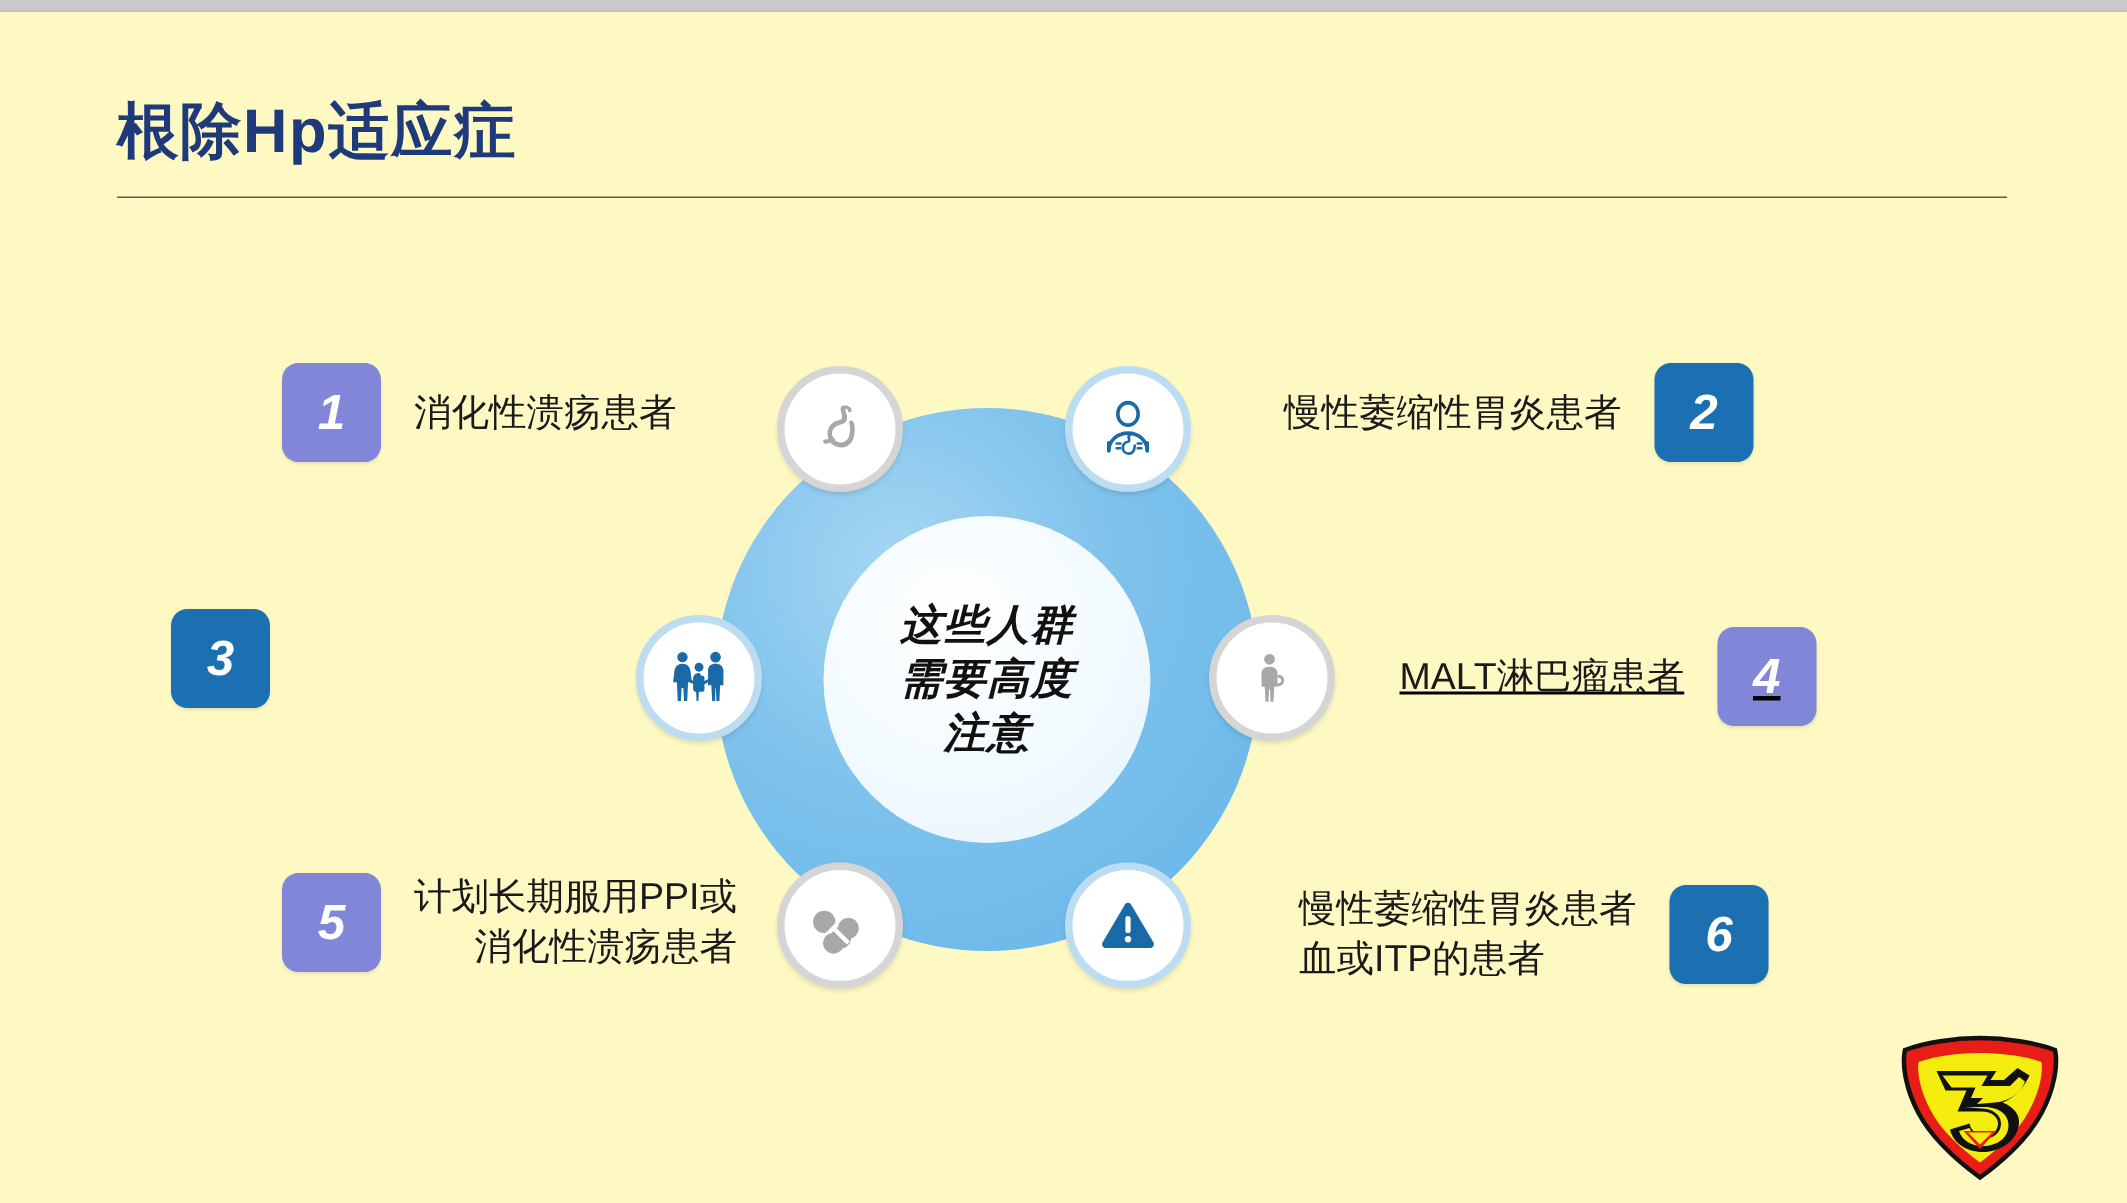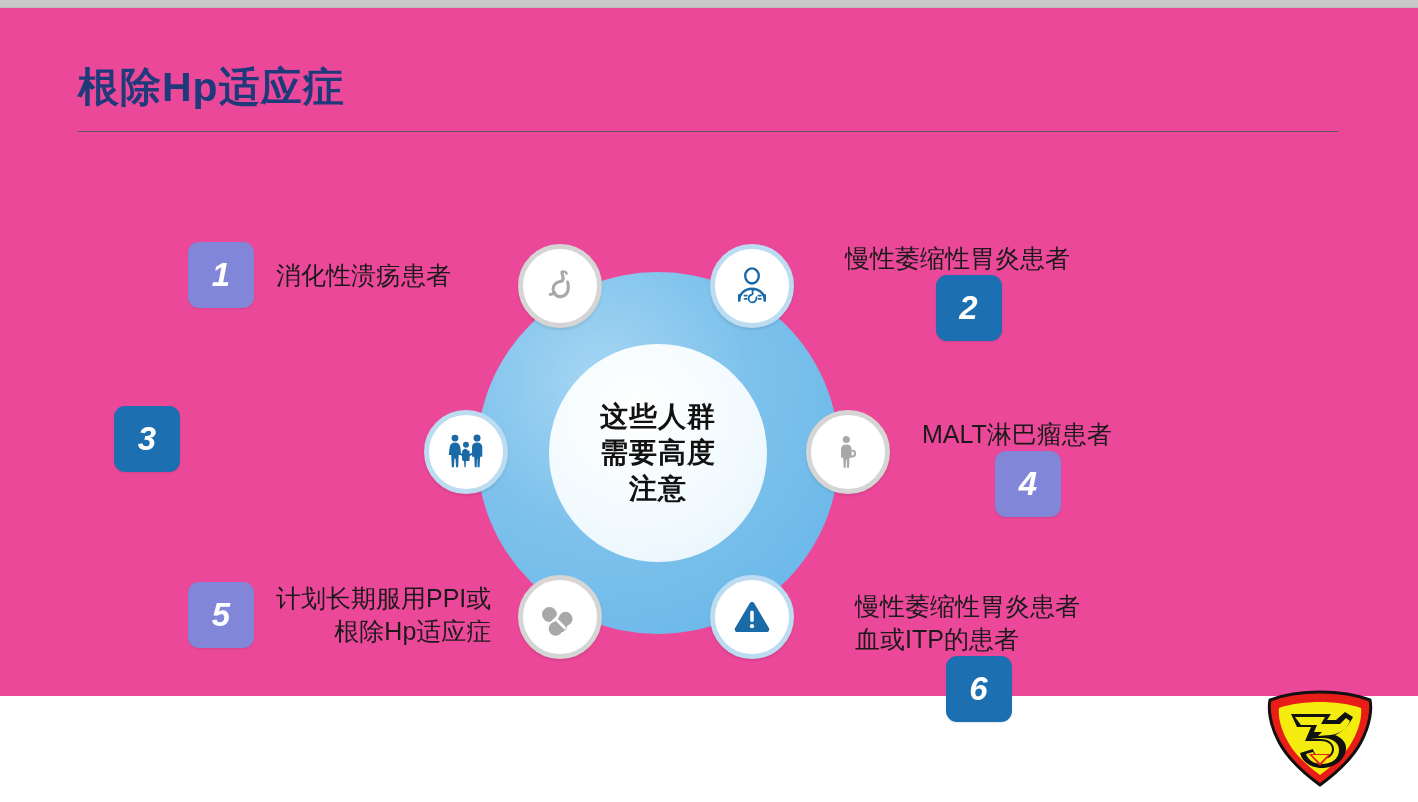--- a/index.html
+++ b/index.html
@@ -22,22 +22,22 @@
     width: 1418px;
     height: 7px;
     background: #c9c9c9;
     border-bottom: 1px solid #bdbdbd;
   }
 
   .slide {
     position: absolute;
     top: 8px; left: 0;
     width: 1418px;
-    height: 688px;
-    background: #ec4899;
+    height: 794px;
+    background: #fef9c3;
   }
 
   
   .page-title {
     position: absolute;
     left: 78px;
     top: 52px;
     font-size: 41px;
     font-weight: bold;
     color: #1f3a7a;
@@ -77,20 +77,21 @@
     margin-top: -109px;
     border-radius: 50%;
     background: radial-gradient(circle at 40% 32%, #ffffff 0%, #f2fafe 55%, #e4f3fc 100%);
     display: flex;
     align-items: center;
     justify-content: center;
   }
   .wheel-core-text {
     font-size: 28px;
     font-weight: bold;
+    font-style: italic;
     color: #111111;
     line-height: 1.28;
     text-align: center;
     letter-spacing: 1px;
     white-space: pre-line;
   }
 
   
   .bubble {
     position: absolute;
@@ -115,21 +116,21 @@
   .b5 { left: 518px; top: 567px; }
   .b6 { left: 710px; top: 567px; }
 
   
   .item {
     position: absolute;
     display: flex;
     align-items: center;
   }
   .item.left  { flex-direction: row; }
-  .item.right { flex-direction: column; }
+  .item.right { flex-direction: row; margin-left: 11px; }
 
   .badge {
     width: 66px;
     height: 66px;
     border-radius: 11px;
     display: flex;
     align-items: center;
     justify-content: center;
     color: #ffffff;
     font-size: 33px;
@@ -148,21 +149,21 @@
     white-space: pre-line;
     text-align: right;
   }
   .item.left  .item-label { margin-left: 22px; }
   .item.right .item-label { margin-right: 22px; text-align: left; }
 
   
   .i1 { left: 188px; top: 234px; }
   .i2 { left: 845px; top: 234px; }
   .i3 { left: 114px; top: 398px; }
-  .i4 { left: 922px; top: 410px; }
+  .i4 { left: 922px; top: 410px; text-decoration: underline; }
   .i5 { left: 188px; top: 574px; }
   .i6 { left: 855px; top: 582px; }
 
   
   .logo {
     position: absolute;
     left: 1261px;
     top: 681px;
     width: 118px;
     height: 100px;
@@ -292,21 +293,21 @@
   </div>
 
   <div class="item right i4">
     <div class="item-label">MALT淋巴瘤患者</div>
     <div class="badge purple">4</div>
   </div>
 
   <div class="item left i5">
     <div class="badge purple">5</div>
     <div class="item-label">计划长期服用PPI或
-根除Hp适应症</div>
+消化性溃疡患者</div>
   </div>
 
   <div class="item right i6">
     <div class="item-label">慢性萎缩性胃炎患者
 血或ITP的患者</div>
     <div class="badge blue">6</div>
   </div>
 
   <div class="logo">
     <svg width="118" height="100" viewBox="0 0 118 100">

